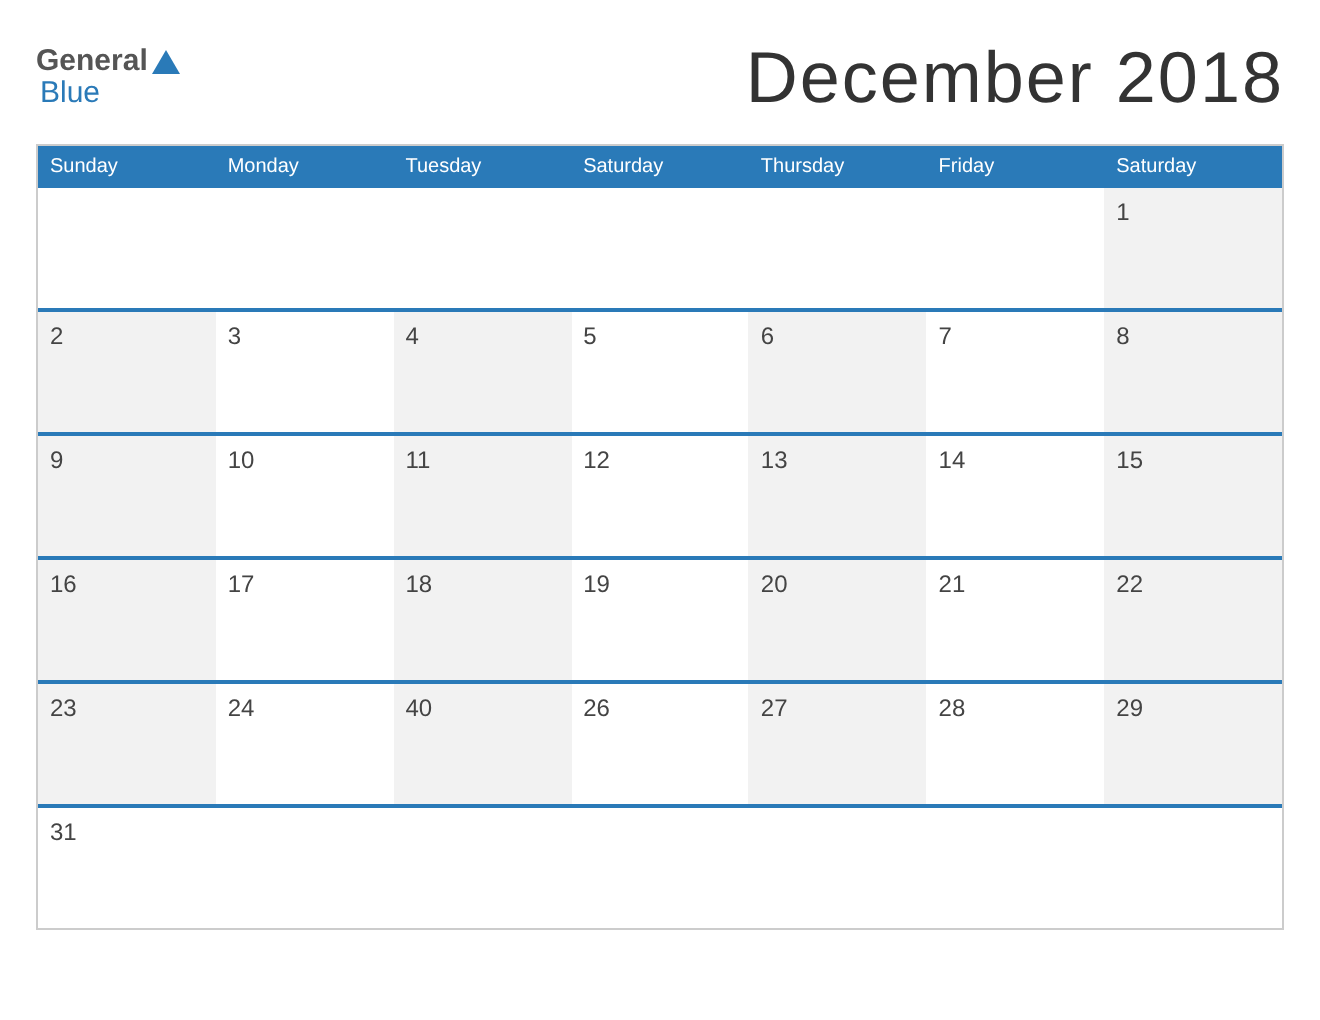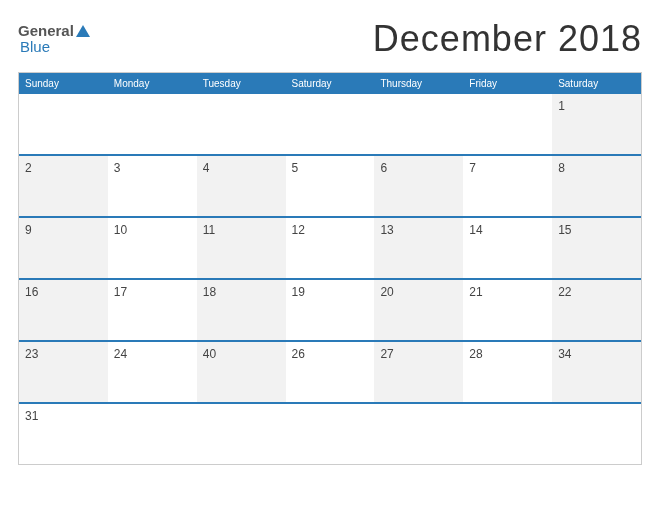--- a/index.html
+++ b/index.html
@@ -172,21 +172,21 @@
           <div class="day-cell col-5">21</div>
           <div class="day-cell col-6">22</div>
         </div>
         <div class="week-row">
           <div class="day-cell col-0">23</div>
           <div class="day-cell col-1">24</div>
           <div class="day-cell col-2">40</div>
           <div class="day-cell col-3">26</div>
           <div class="day-cell col-4">27</div>
           <div class="day-cell col-5">28</div>
-          <div class="day-cell col-6">34</div>
+          <div class="day-cell col-6">29</div>
         </div>
         <div class="week-row">
           <div class="day-cell col-1">31</div>
           <div class="day-cell col-2 empty" style="background: rgb(255, 255, 255);"></div>
           <div class="day-cell col-3 empty" style="background: rgb(255, 255, 255);"></div>
           <div class="day-cell col-4 empty" style="background: rgb(255, 255, 255);"></div>
           <div class="day-cell col-5 empty" style="background: rgb(255, 255, 255);"></div>
           <div class="day-cell col-6 empty" style="background: rgb(255, 255, 255);"></div>
         </div>
       </div>

